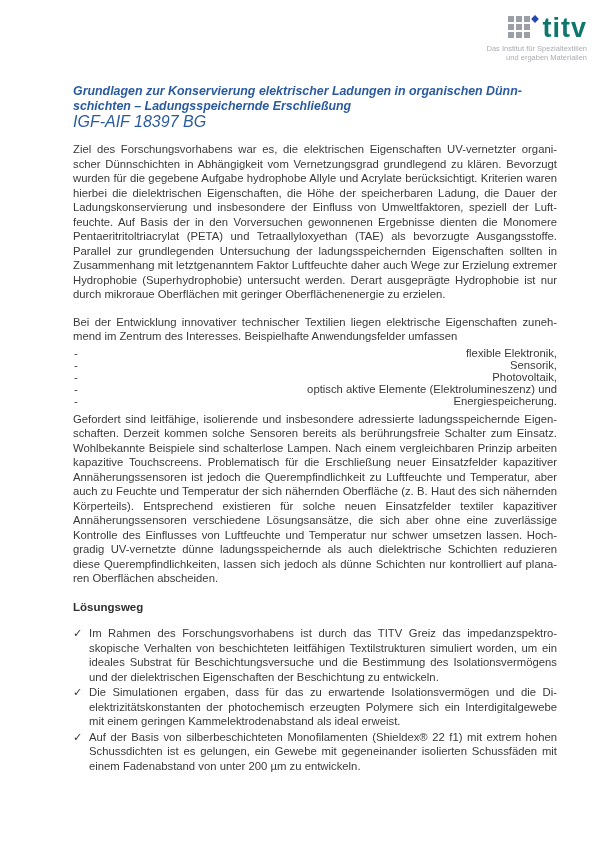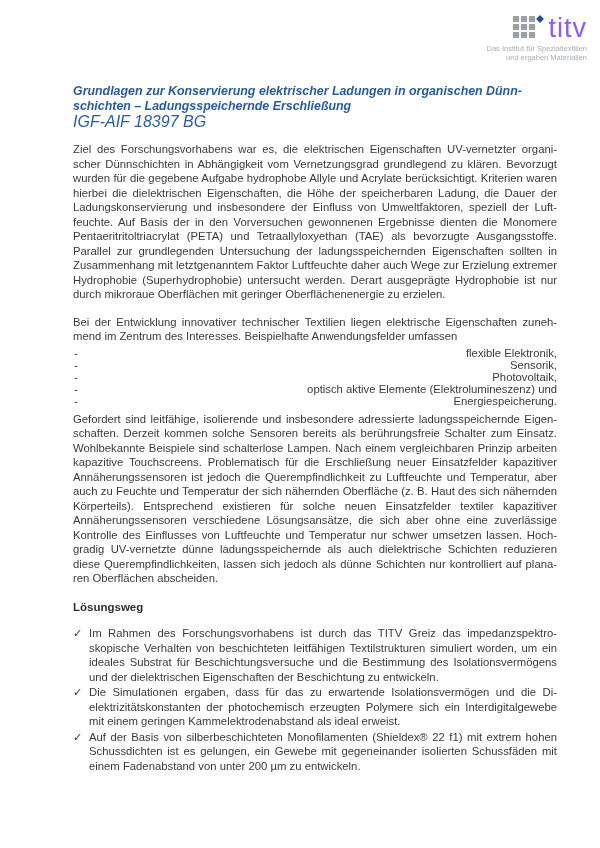--- a/index.html
+++ b/index.html
@@ -26,22 +26,22 @@
     gap: 2px;
     margin-bottom: 2px;
   }
   .logo-grid .cell { width: 6px; height: 6px; background: #9aa0a6; }
   .logo-grid .cell.empty { background: transparent; }
   .logo-grid .cell.diamond {
     background: #2547ae;
     transform: rotate(45deg) scale(0.92);
   }
   .logo-word {
-    font-size: 27px; font-weight: normal; letter-spacing: 1px;
-    color: #8b5cf6; line-height: 26px;
+    font-size: 27px; font-weight: bold; letter-spacing: 1px;
+    color: #0f766e; line-height: 26px;
   }
   .logo-tagline {
     margin-top: 3px;
     font-size: 7.5px; line-height: 9px;
     color: #a9adb2; text-align: right;
   }
 
   
   .content {
     position: absolute;

